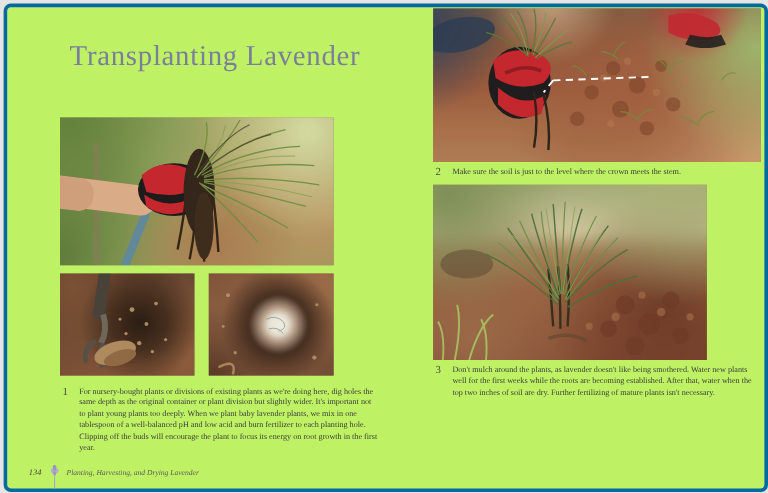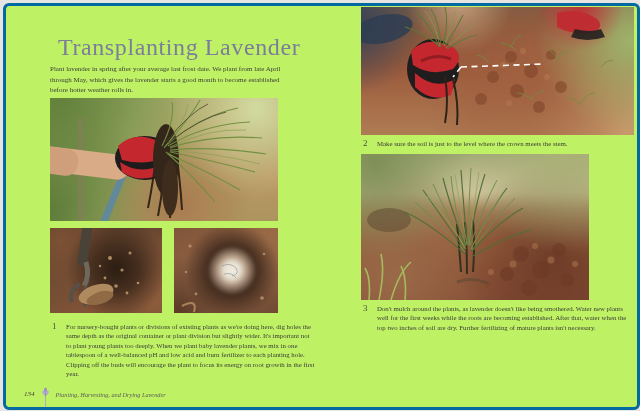--- a/index.html
+++ b/index.html
@@ -100,21 +100,20 @@
       linear-gradient(180deg,#93a06a 0%,#c2bd92 22%,#cdc39c 30%,#a88a60 40%,#98613f 58%,#8a4f36 78%,#7c4630 100%);
   }
 </style>
 </head>
 <body>
 
 <div class="spread">
 
   <div class="title">Transplanting Lavender</div>
 
-  <div class="intro">Plant lavender in spring after your average last frost date. We plant from late April through May, which gives the lavender starts a good month to become established before hotter weather rolls in.</div>
 
   <div class="photo" id="photo-division">
     <div class="blurbg"></div>
     <svg class="art" width="228" height="123" viewBox="0 0 228 123">
 
       <rect x="60" y="70" width="7" height="60" fill="#5c87a6" transform="rotate(22 64 100)" opacity="0.85"></rect>
       <rect x="28" y="20" width="5" height="105" fill="#8c7a60" opacity="0.5"></rect>
 
       <rect x="-12" y="52" width="92" height="25" rx="12" fill="#d9ab87" transform="rotate(7 30 64)"></rect>
       <rect x="-12" y="50" width="40" height="27" rx="12" fill="#cf9f7c" transform="rotate(7 10 64)"></rect>

